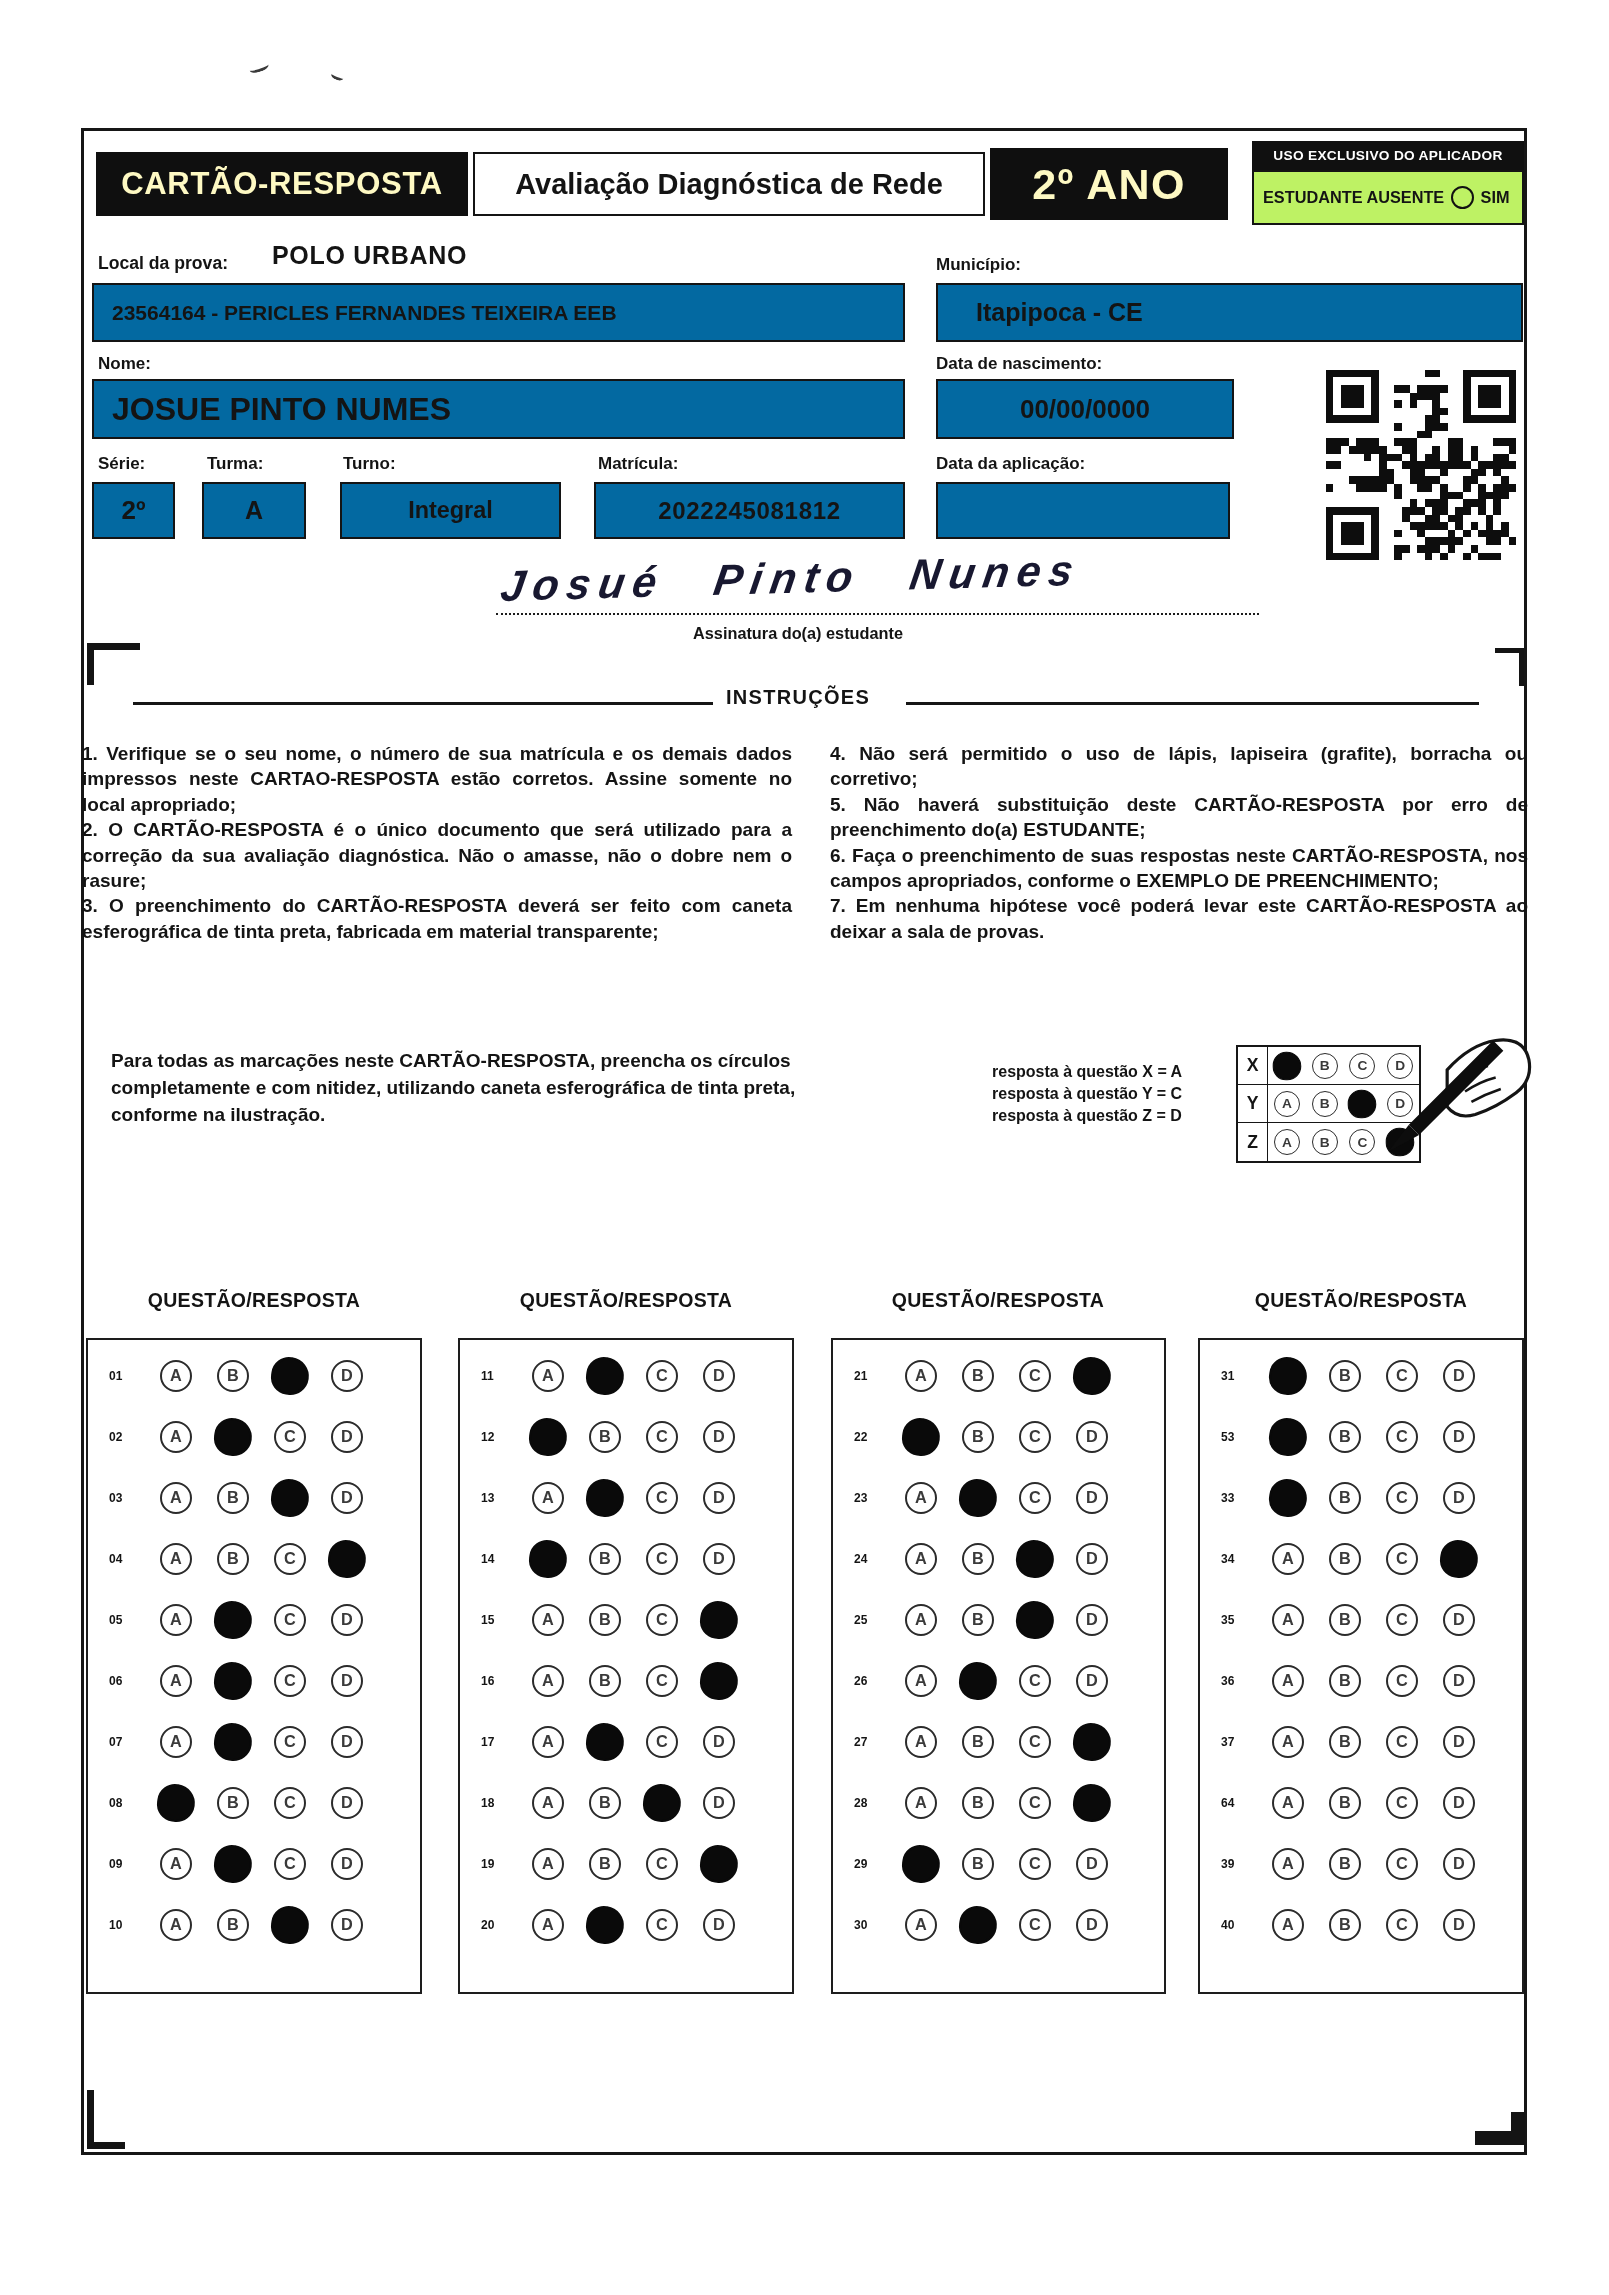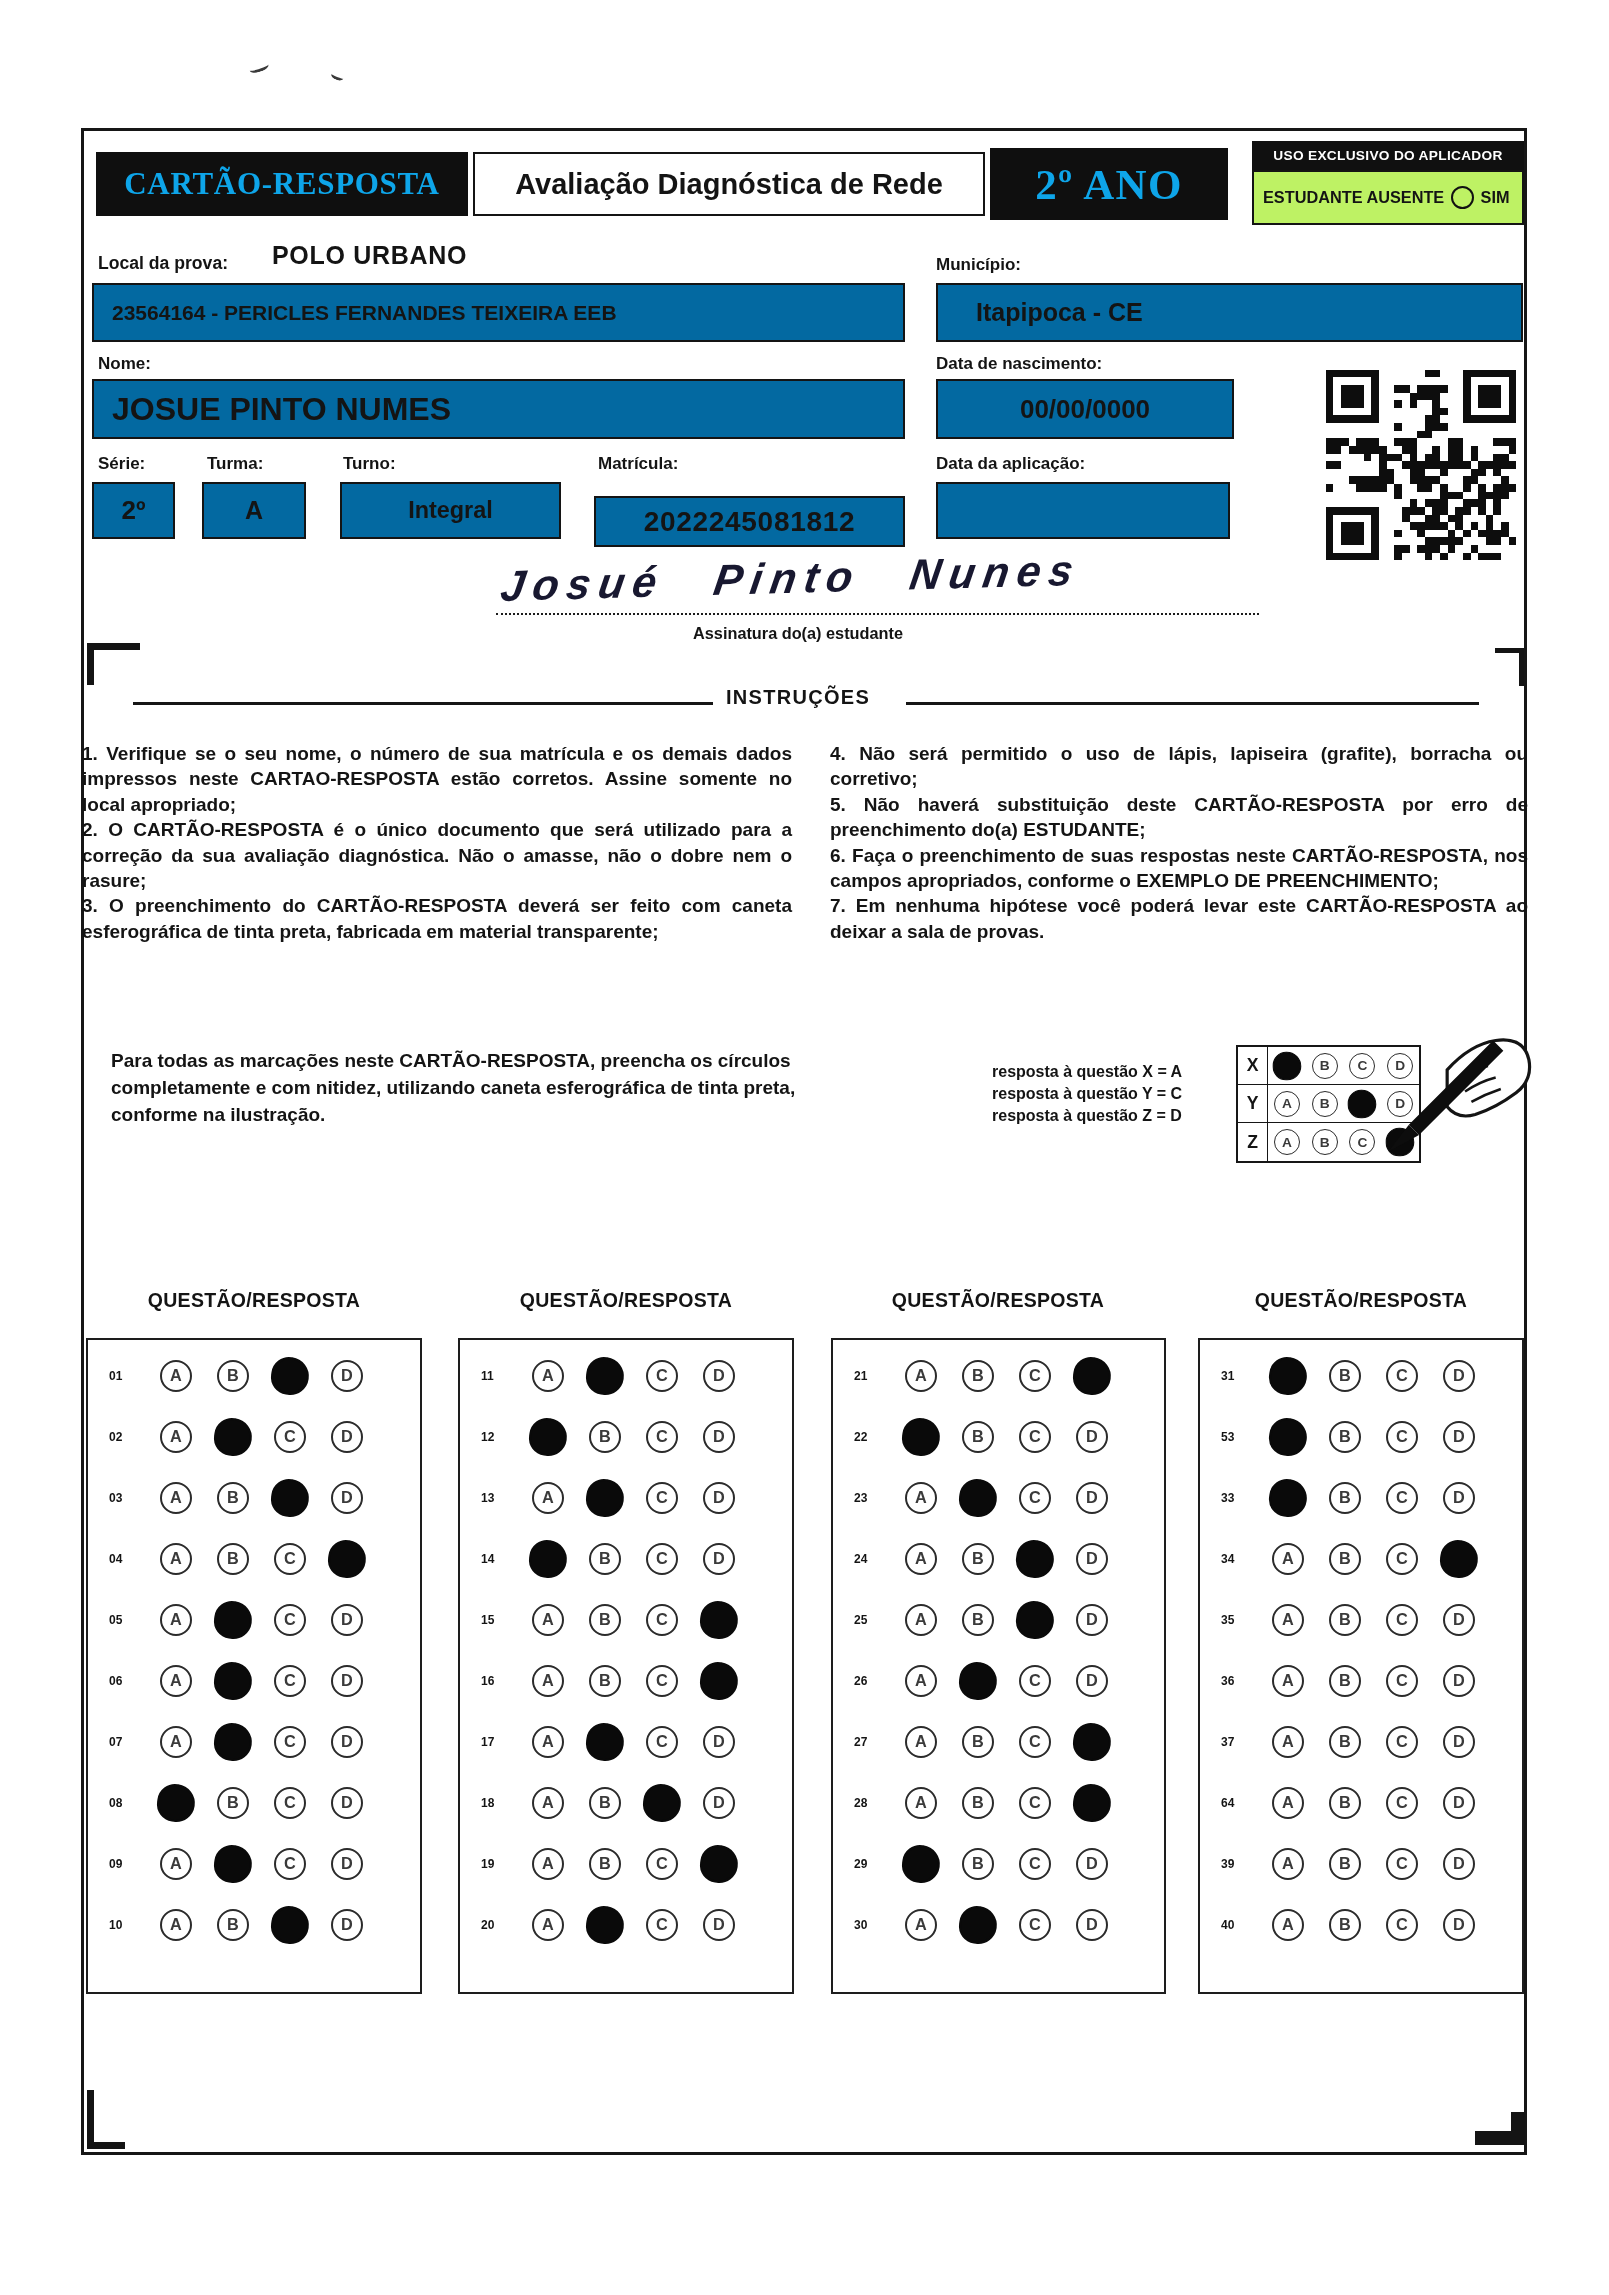--- a/index.html
+++ b/index.html
@@ -8,21 +8,21 @@
 
   
   .ink-mark { position:absolute; border-bottom:3.3px solid #3a3a3a; border-radius:50%; }
   .ink-m1 { left:249px; top:63px; width:19.5px; height:9px; transform:rotate(-18deg); }
   .ink-m2 { left:331px; top:72px; width:13px; height:7.8px; transform:rotate(22deg); }
 
   
   .sheet { position:absolute; left:81px; top:128px; width:1446px; height:2027px; border:3.3px solid #161616; }
 
   
-  .hd-black { position:absolute; background:#0f0f0f; color:#0ea5e9; font-weight:bold; display:flex; align-items:center; justify-content:center;font-family:Liberation Serif, serif; }
+  .hd-black { position:absolute; background:#0f0f0f; color:#fef9c3; font-weight:bold; display:flex; align-items:center; justify-content:center; }
   .card-title { left:96px; top:152px; width:372px; height:64px; font-size:31px; letter-spacing:0.7px; }
   .exam-title { position:absolute; left:473px; top:152px; width:512px; height:64px; border:2.6px solid #141414; display:flex; align-items:center; justify-content:center; font-size:29px; font-weight:bold; }
   .grade-badge { left:990px; top:148px; width:238px; height:72px; font-size:43px; letter-spacing:1.3px; }
   .applicator { position:absolute; left:1252px; top:141px; width:272px; }
   .app-title { height:29px; background:#101010; color:#fff; font-size:13.7px; font-weight:bold; display:flex; align-items:center; justify-content:center; letter-spacing:0.3px; }
   .app-body { height:55px; border:2px solid #141414; background:#bef264; display:flex; align-items:center; gap:6.5px; padding:0 9px; font-size:16.3px; font-weight:bold; }
   .absent-circle { width:23.4px; height:23.4px; border:2.6px solid #111; border-radius:50%; flex:none; }
 
   
   .flabel { position:absolute; font-size:17px; font-weight:bold; }
@@ -37,21 +37,21 @@
   .nasc-label { left:936px; top:354px; }
   .nasc-box { left:936px; top:379px; width:298px; height:60px; font-size:26px; justify-content:center; }
   .serie-label { left:98px; top:454px; }
   .turma-label { left:207px; top:454px; }
   .turno-label { left:343px; top:454px; }
   .matricula-label { left:598px; top:454px; }
   .aplicacao-label { left:936px; top:454px; }
   .serie-box { left:92px; top:482px; width:83px; height:57px; font-size:26px; justify-content:center; }
   .turma-box { left:202px; top:482px; width:104px; height:57px; font-size:25px; justify-content:center; }
   .turno-box { left:340px; top:482px; width:221px; height:57px; font-size:23.4px; justify-content:center; }
-  .matricula-box { left:594px; top:482px; width:311px; height:51px; font-size:28px; justify-content:center; letter-spacing:0.7px;margin-top:14px; }
+  .matricula-box { left:594px; top:482px; width:311px; height:57px; font-size:24px; justify-content:center; letter-spacing:0.7px; }
   .aplicacao-box { left:936px; top:482px; width:294px; height:57px; }
 
   .qr-box { position:absolute; left:1318px; top:362px; width:206px; height:206px; }
   .qr-box svg { width:100%; height:100%; shape-rendering:crispEdges; }
 
   
   .signature-script { position:absolute; left:501px; top:551px; width:781px; font-size:43px; font-style:italic; font-weight:bold; color:#181830; letter-spacing:7.8px; word-spacing:30px; transform:rotate(-1.6deg) skewX(-10deg); white-space:nowrap; }
   .sig-line { position:absolute; left:496px; top:586px; width:763px; height:29px; border-bottom:2.6px dotted #1c1c1c; }
   .sig-label { position:absolute; left:798px; top:624px; transform:translateX(-50%); font-size:16.3px; font-weight:bold; }
 

